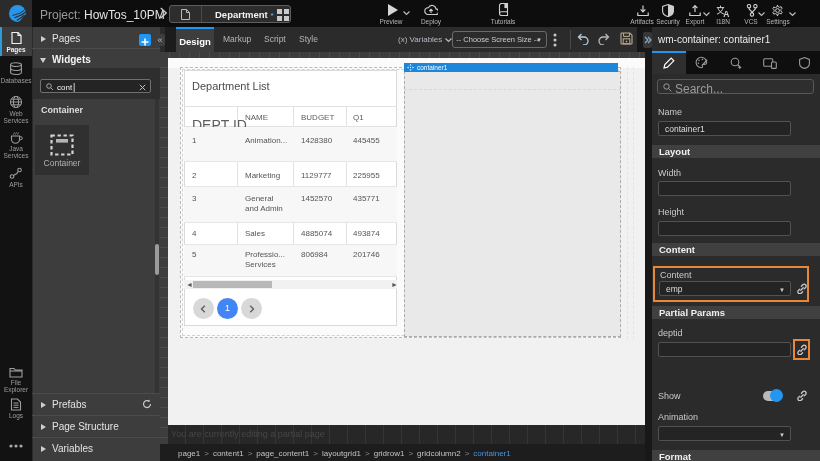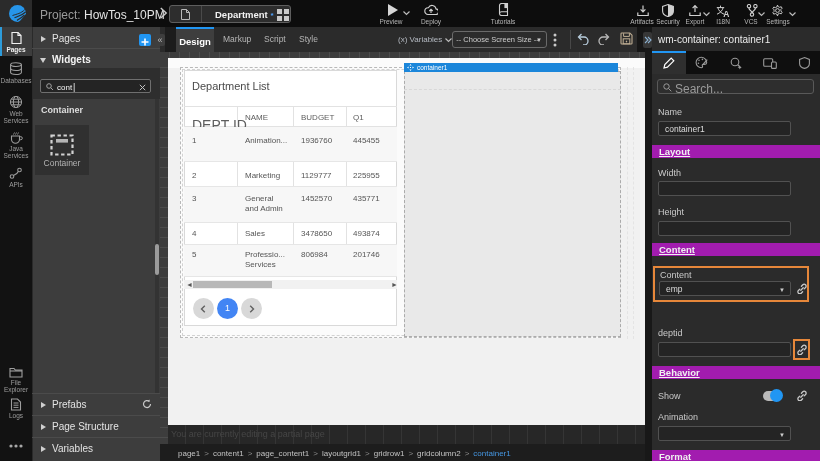--- a/index.html
+++ b/index.html
@@ -27,21 +27,21 @@
 
 
 #toolbar { left:160px; top:27px; width:480px; height:25px; background:#2b2b2b; }
 .tbtab { position:absolute; top:27px; height:25px; color:#b5b5b5; font-size:8.5px; line-height:25px; }
 
 
 #canvas { left:160px; top:52px; width:492px; height:409px; background:#3e3e3e; }
 
 
 #rpanel { left:645px; top:27px; width:175px; height:434px; background:#2b2b2b; }
-.sechead { position:absolute; left:7px; width:168px; height:13px; background:#a21caf; color:#f0f0f0; font-size:9.5px; font-weight:bold; line-height:13px; padding-left:7px;text-decoration:underline; }
+.sechead { position:absolute; left:7px; width:168px; height:13px; background:#404040; color:#f0f0f0; font-size:9.5px; font-weight:bold; line-height:13px; padding-left:7px; }
 .rlabel { position:absolute; color:#c9c9c9; font-size:9px; }
 .rinput { position:absolute; left:658px; width:133px; height:15px; background:#242424; border:1px solid #515151; border-radius:2px; color:#dedede; font-size:8.5px; line-height:14px; padding-left:6px; }
 </style>
 </head>
 <body>
 <div id="stage">
 
   <div id="topbar" class="abs"></div>
   <div id="logosq" class="abs"></div>
   <svg class="abs" style="left:9px;top:5px;" width="17" height="17" viewBox="0 0 17 17">
@@ -290,36 +290,36 @@
   <div class="abs" style="left:301px;top:113px;font-size:8px;color:#5d5d5d;">BUDGET</div>
   <div class="abs" style="left:353px;top:113px;font-size:8px;color:#5d5d5d;">Q1</div>
 
   <div class="abs" style="left:237px;top:106px;width:1px;height:171px;background:#e2e2e2;"></div>
   <div class="abs" style="left:293px;top:106px;width:1px;height:171px;background:#e2e2e2;"></div>
   <div class="abs" style="left:346px;top:106px;width:1px;height:171px;background:#e2e2e2;"></div>
 
   <div class="abs" style="left:184px;top:127px;width:213px;height:35px;background:#f7f7f7;border-bottom:1px solid #e6e6e6;"></div>
   <div class="abs" style="left:192px;top:136px;font-size:8px;color:#555;">1</div>
   <div class="abs" style="left:245px;top:136px;font-size:8px;color:#555;">Animation...</div>
-  <div class="abs" style="left:301px;top:136px;font-size:8px;color:#555;">1936760</div>
+  <div class="abs" style="left:301px;top:136px;font-size:8px;color:#555;">1428380</div>
   <div class="abs" style="left:353px;top:136px;font-size:8px;color:#555;">445455</div>
   <div class="abs" style="left:184px;top:162px;width:213px;height:25px;border-bottom:1px solid #e6e6e6;"></div>
   <div class="abs" style="left:192px;top:171px;font-size:8px;color:#555;">2</div>
   <div class="abs" style="left:245px;top:171px;font-size:8px;color:#555;">Marketing</div>
   <div class="abs" style="left:301px;top:171px;font-size:8px;color:#555;">1129777</div>
   <div class="abs" style="left:353px;top:171px;font-size:8px;color:#555;">225955</div>
   <div class="abs" style="left:184px;top:187px;width:213px;height:36px;background:#f7f7f7;border-bottom:1px solid #e6e6e6;"></div>
   <div class="abs" style="left:192px;top:194px;font-size:8px;color:#555;">3</div>
   <div class="abs" style="left:245px;top:194px;font-size:8px;color:#555;line-height:10px;">General<br>and Admin</div>
   <div class="abs" style="left:301px;top:194px;font-size:8px;color:#555;">1452570</div>
   <div class="abs" style="left:353px;top:194px;font-size:8px;color:#555;">435771</div>
   <div class="abs" style="left:184px;top:223px;width:213px;height:22px;border-bottom:1px solid #e6e6e6;"></div>
   <div class="abs" style="left:192px;top:229px;font-size:8px;color:#555;">4</div>
   <div class="abs" style="left:245px;top:229px;font-size:8px;color:#555;">Sales</div>
-  <div class="abs" style="left:301px;top:229px;font-size:8px;color:#555;">3478650</div>
+  <div class="abs" style="left:301px;top:229px;font-size:8px;color:#555;">4885074</div>
   <div class="abs" style="left:353px;top:229px;font-size:8px;color:#555;">493874</div>
   <div class="abs" style="left:184px;top:245px;width:213px;height:32px;background:#f7f7f7;border-bottom:1px solid #e6e6e6;"></div>
   <div class="abs" style="left:192px;top:250px;font-size:8px;color:#555;">5</div>
   <div class="abs" style="left:245px;top:250px;font-size:8px;color:#555;line-height:10px;">Professio...<br>Services</div>
   <div class="abs" style="left:301px;top:250px;font-size:8px;color:#555;">806984</div>
   <div class="abs" style="left:353px;top:250px;font-size:8px;color:#555;">201746</div>
 
   <div class="abs" style="left:184px;top:280px;width:213px;height:9px;background:#f1f1f1;"></div>
   <div class="abs" style="left:193px;top:281px;width:79px;height:7px;background:#b8b8b8;"></div>
   <div class="abs" style="left:186px;top:281px;font-size:7px;color:#555;">◄</div>
@@ -397,31 +397,31 @@
   <div class="abs" style="left:653px;top:266px;width:156px;height:36px;border:2px solid #e6873a;"></div>
   <div class="rlabel" style="left:660px;top:270px;">Content</div>
   <div class="rinput" style="left:659px;top:281px;width:132px;">emp<span style="position:absolute;right:5px;top:1px;font-size:6px;color:#ccc;">▼</span></div>
   <svg class="abs" style="left:796px;top:283px;" width="11" height="11" viewBox="0 0 11 11">
       <g stroke="#c8c8c8" stroke-width="1.3" fill="none" stroke-linecap="round">
         <path d="M7.2 4.8 L4.8 7.2"></path>
         <path d="M5.4 3.2 L6.8 1.8 a1.95 1.95 0 0 1 2.76 2.76 L8.2 5.9"></path>
         <path d="M6.6 8.8 L5.2 10.2 a1.95 1.95 0 0 1 -2.76 -2.76 L3.8 6.1"></path>
       </g>
     </svg>
+  <div class="sechead" style="top:306px;left:652px;">Partial Params</div>
   <div class="rlabel" style="left:658px;top:328px;">deptid</div>
   <div class="rinput" style="top:342px;"></div>
   <div class="abs" style="left:793px;top:339px;width:17px;height:21px;border:2px solid #e6873a;"></div>
   <svg class="abs" style="left:796px;top:344px;" width="11" height="11" viewBox="0 0 11 11">
       <g stroke="#c8c8c8" stroke-width="1.3" fill="none" stroke-linecap="round">
         <path d="M7.2 4.8 L4.8 7.2"></path>
         <path d="M5.4 3.2 L6.8 1.8 a1.95 1.95 0 0 1 2.76 2.76 L8.2 5.9"></path>
         <path d="M6.6 8.8 L5.2 10.2 a1.95 1.95 0 0 1 -2.76 -2.76 L3.8 6.1"></path>
       </g>
     </svg>
-  <div class="sechead" style="top:366px;left:652px;">Behavior</div>
   <div class="rlabel" style="left:658px;top:391px;">Show</div>
   <div class="abs" style="left:763px;top:391px;width:19px;height:10px;border-radius:5px;background:#b9b9b9;"></div>
   <div class="abs" style="left:770px;top:389px;width:13px;height:13px;border-radius:50%;background:#2196f3;"></div>
   <svg class="abs" style="left:796px;top:390px;" width="11" height="11" viewBox="0 0 11 11">
       <g stroke="#c8c8c8" stroke-width="1.3" fill="none" stroke-linecap="round">
         <path d="M7.2 4.8 L4.8 7.2"></path>
         <path d="M5.4 3.2 L6.8 1.8 a1.95 1.95 0 0 1 2.76 2.76 L8.2 5.9"></path>
         <path d="M6.6 8.8 L5.2 10.2 a1.95 1.95 0 0 1 -2.76 -2.76 L3.8 6.1"></path>
       </g>
     </svg>

